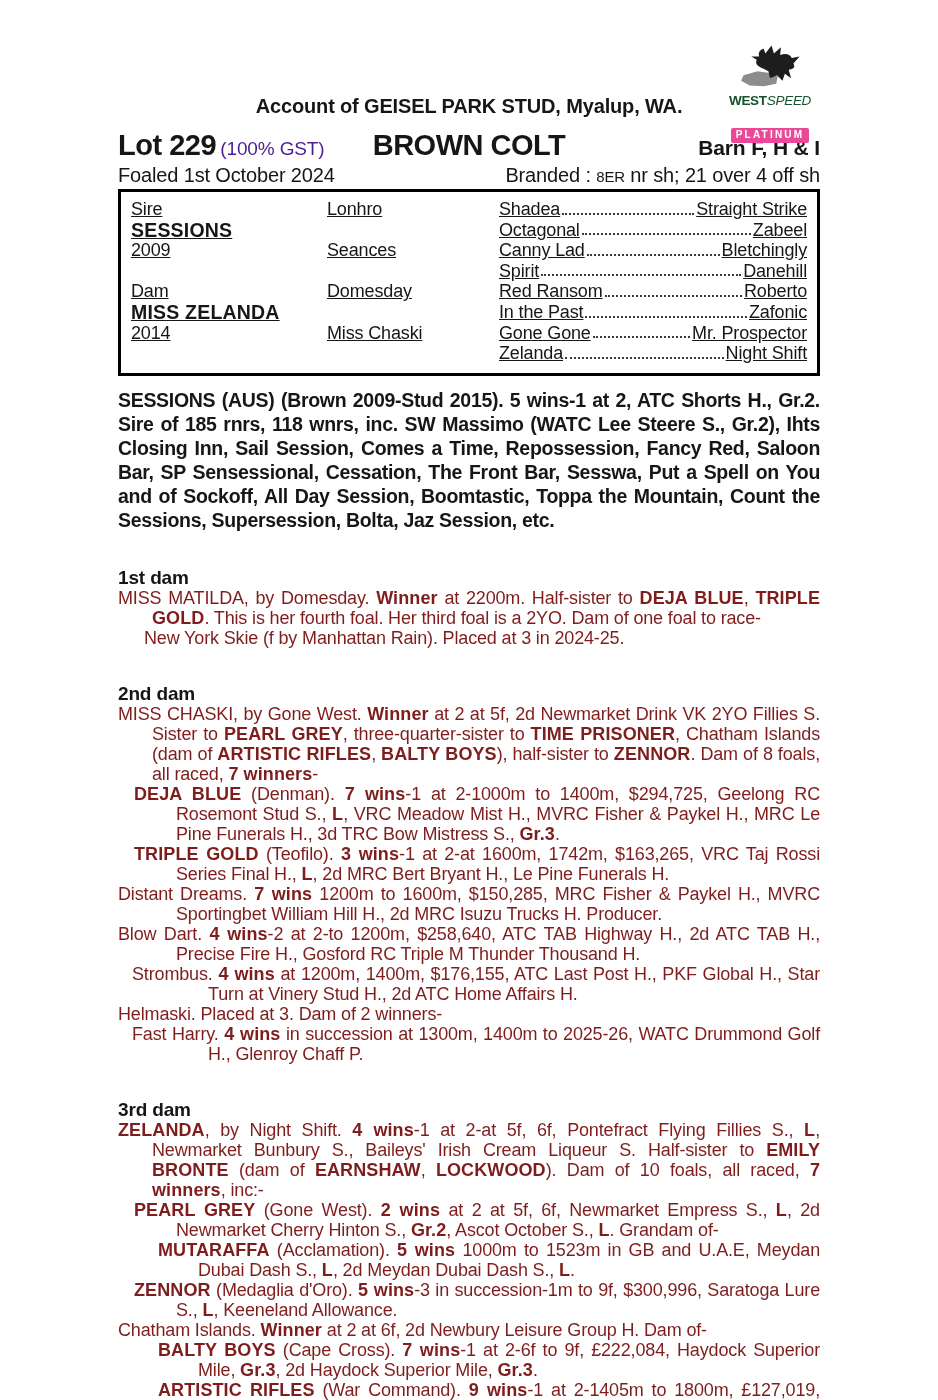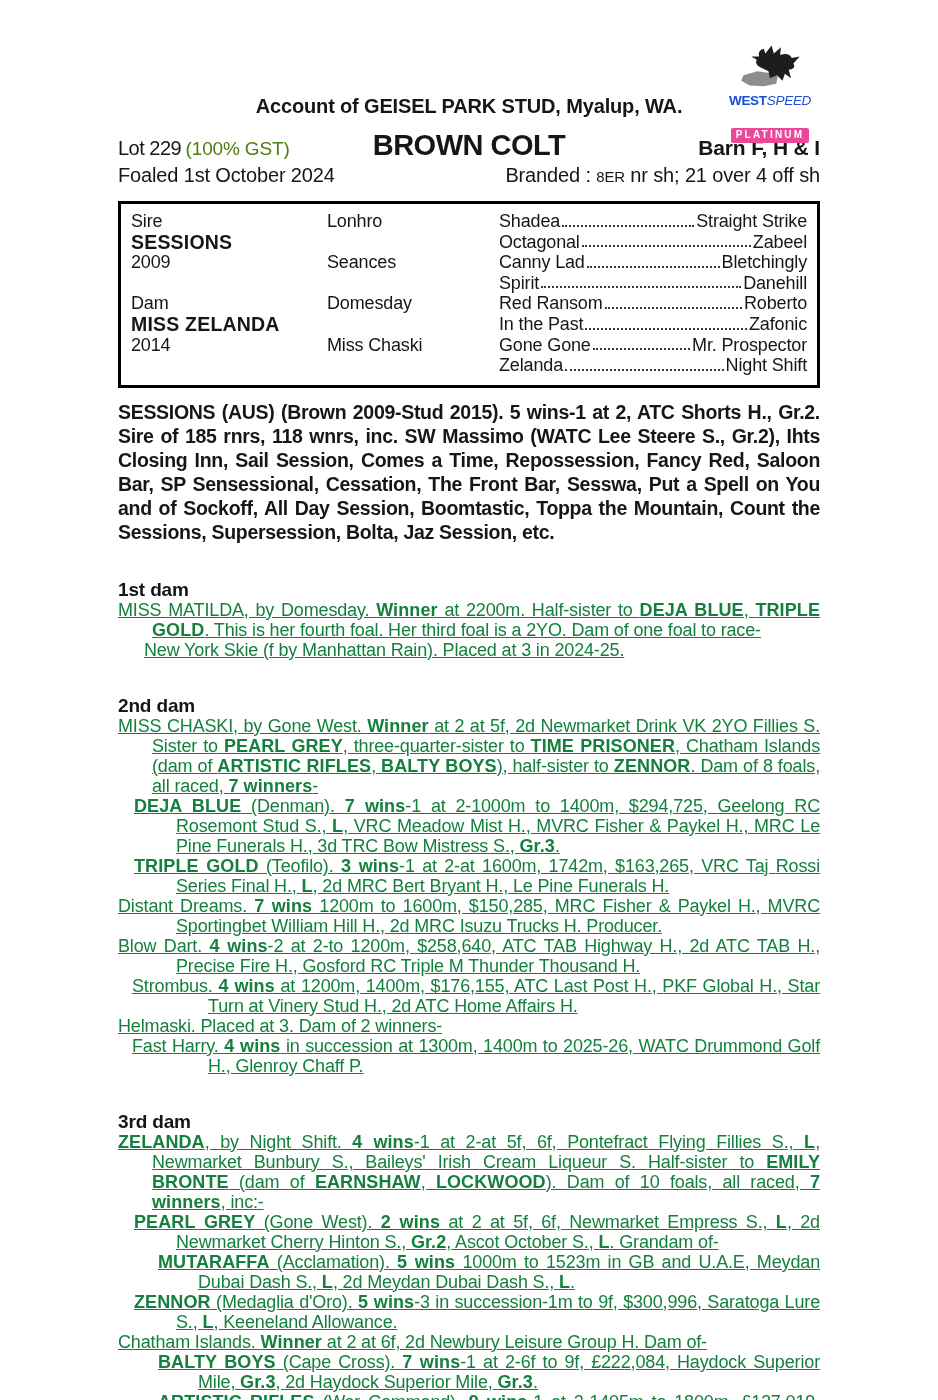--- a/index.html
+++ b/index.html
@@ -8,63 +8,63 @@
     width: 938px; height: 1400px; margin: 0 auto; overflow: hidden;
     color: #161616;
     font-family: "Liberation Sans", "DejaVu Sans", sans-serif;
     letter-spacing: -0.15px;
   }
   .page { position: relative; width: 702px; margin: 0 auto; padding-top: 94px; }
 
   
   .logo { position: absolute; top: 44px; right: 0; width: 100px; text-align: center; }
   .logo svg { display: block; margin: 0 auto; }
-  .wordmark { font-size: 13.5px; line-height: 14px; color: #1d4ed8; white-space: nowrap; }
+  .wordmark { font-size: 13.5px; line-height: 14px; color: #14532d; white-space: nowrap; }
   .wordmark .w1 { font-weight: bold; letter-spacing: -0.3px; }
   .wordmark .w2 { font-style: italic; font-weight: normal; letter-spacing: -0.3px; }
   .platinum {
     display: inline-block; margin-top: 20px; padding: 1px 5px 2px;
     background: #ec4899; color: #ffffff; font-size: 10px; font-weight: bold;
     letter-spacing: 2.2px; border-radius: 2px; line-height: 12px;
   }
 
   
   .account { text-align: center; font-weight: bold; font-size: 20px; line-height: 24px; }
   .lot-row { display: grid; grid-template-columns: 1fr auto 1fr; align-items: baseline; margin-top: 3px; }
   .lot-left { white-space: nowrap; }
-  .lot-label { font-size: 20px; font-weight: normal; letter-spacing: -0.5px; margin-top: 8px; }
-  .gst { font-size: 19px; color: #4d7c0f; }
+  .lot-label { font-size: 29px; font-weight: bold; letter-spacing: -0.5px; margin-top: 8px; }
+  .gst { font-size: 19px; color: #4c1d95; }
   .colt-title { font-size: 29px; font-weight: bold; text-align: center; letter-spacing: -0.5px; margin-top: 8px; }
   .barn { font-size: 21px; font-weight: bold; text-align: right; white-space: nowrap; }
   .foaled-row { display: flex; justify-content: space-between; align-items: baseline;
                 font-size: 20px; line-height: 24px; margin-top: 1px; }
   .brand-code { font-size: 15px; }
 
   
   .pedigree {
-    border: 3px solid #000; margin-top: 12px; padding: 7px 10px 9px;
-    display: flex; font-size: 18px; line-height: 20.6px;
+    border: 3px solid #000; margin-top: 0; padding: 7px 10px 9px;
+    display: flex; font-size: 18px; line-height: 20.6px; text-decoration: underline;
   }
   .ped-col1 { width: 196px; flex: none; }
   .ped-col2 { width: 172px; flex: none; }
   .ped-col3 { flex: 1; min-width: 0; }
   .ped-line { height: 20.6px; white-space: nowrap; }
   .ped-name { font-weight: bold; font-size: 19.5px; letter-spacing: 0.2px; }
   .leader-row { display: flex; align-items: baseline; height: 20.6px; }
   .leader-row .dots { flex: 1; border-bottom: 2px dotted #3a3a3a; align-self: flex-end; margin: 0 2px 5px; min-width: 12px; }
 
   
   .sire-para {
     margin-top: 12px; font-weight: bold; font-size: 19.5px; line-height: 24px;
     text-align: justify; letter-spacing: -0.3px;
   }
   .section { margin-top: 0; }
   .section-heading { font-weight: bold; font-size: 19px; line-height: 20px; margin-top: 36px; }
   .paras p {
-    font-size: 18px; line-height: 20px; text-align: justify; color: #15803d; text-decoration: underline;
+    font-size: 18px; line-height: 20px; text-align: justify; color: #7f1d1d;
   }
   .paras p b, .paras p strong { letter-spacing: 0.1px; }
   .p-dam     { padding-left: 34px; text-indent: -34px; }
   .p-foal    { padding-left: 52px; text-indent: -26px; }
   .p-sw      { padding-left: 58px; text-indent: -42px; }
   .p-plain   { padding-left: 58px; text-indent: -58px; }
   .p-g-sw    { padding-left: 80px; text-indent: -40px; }
   .p-g-plain { padding-left: 90px; text-indent: -76px; }
 </style>
 </head>

